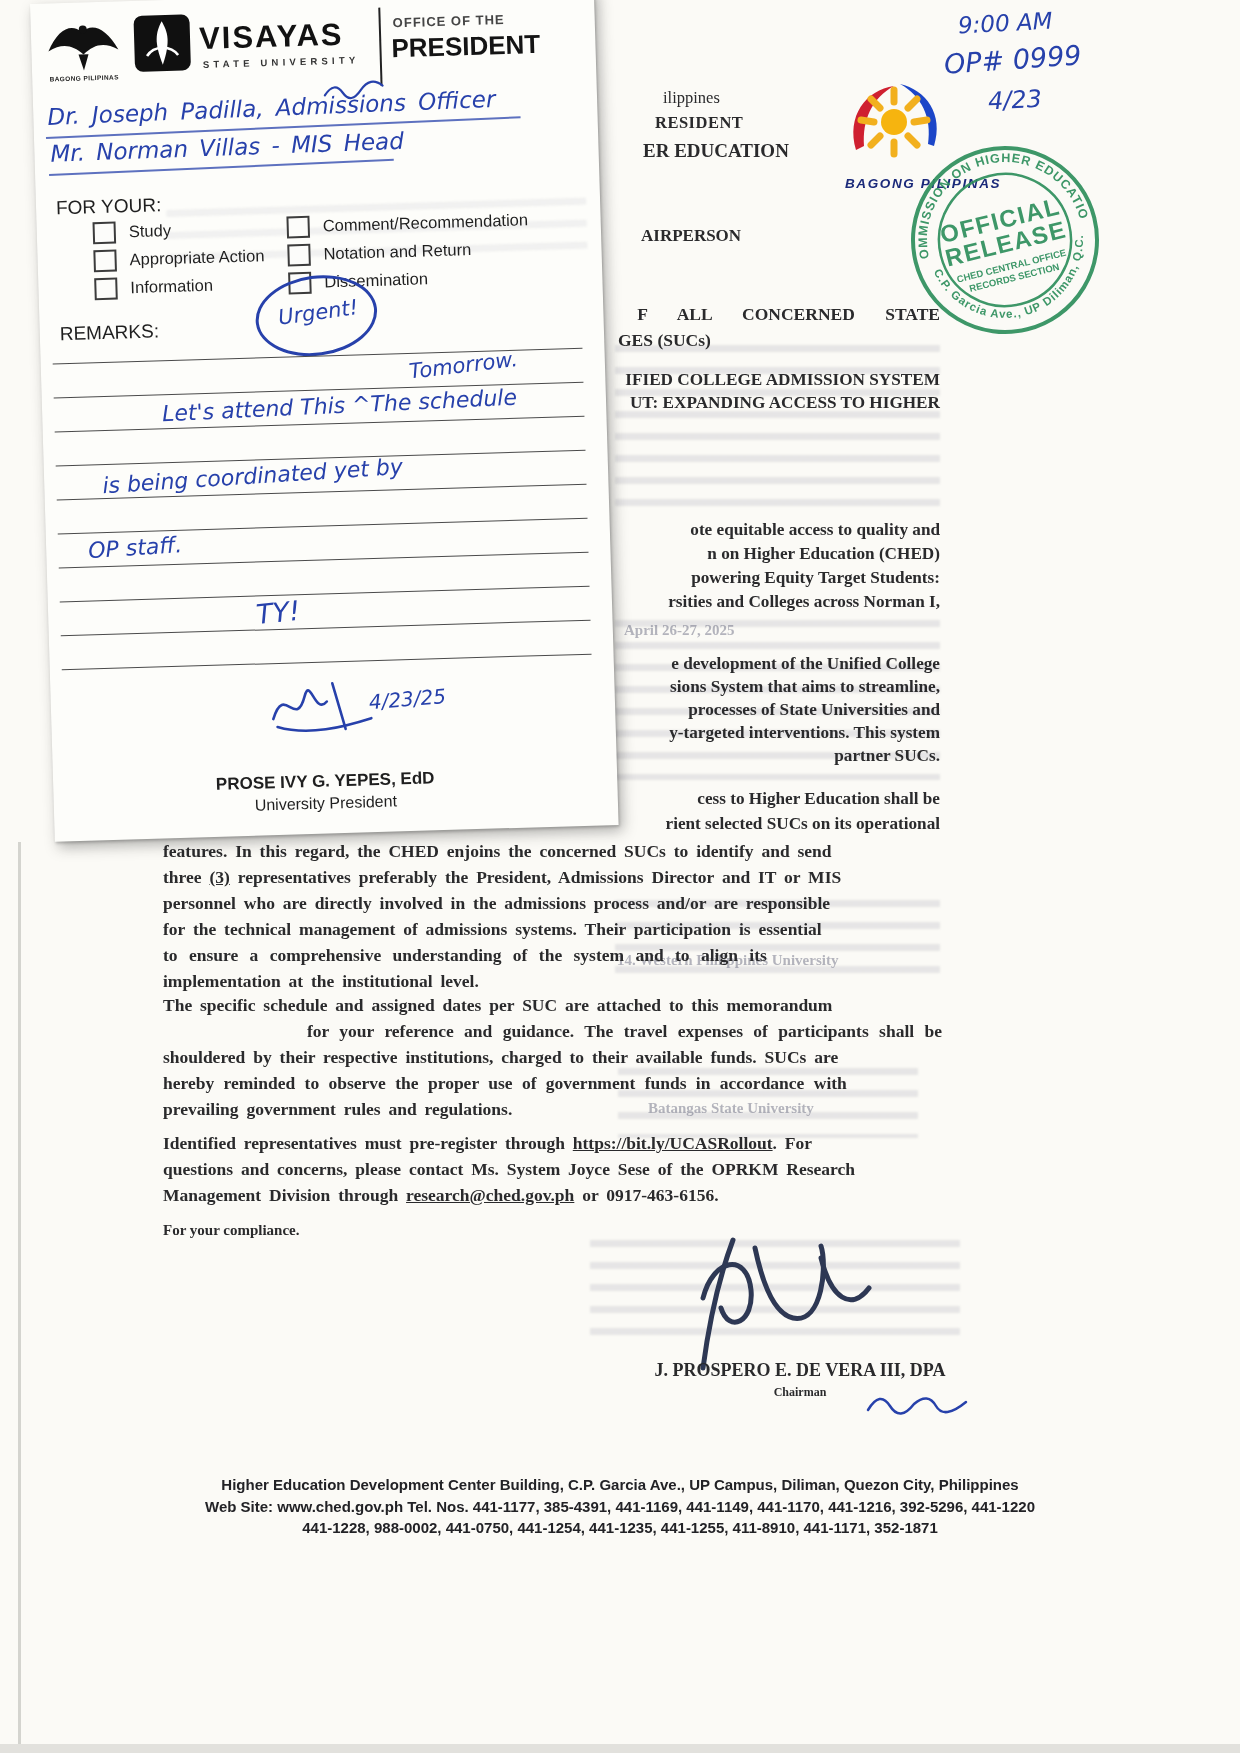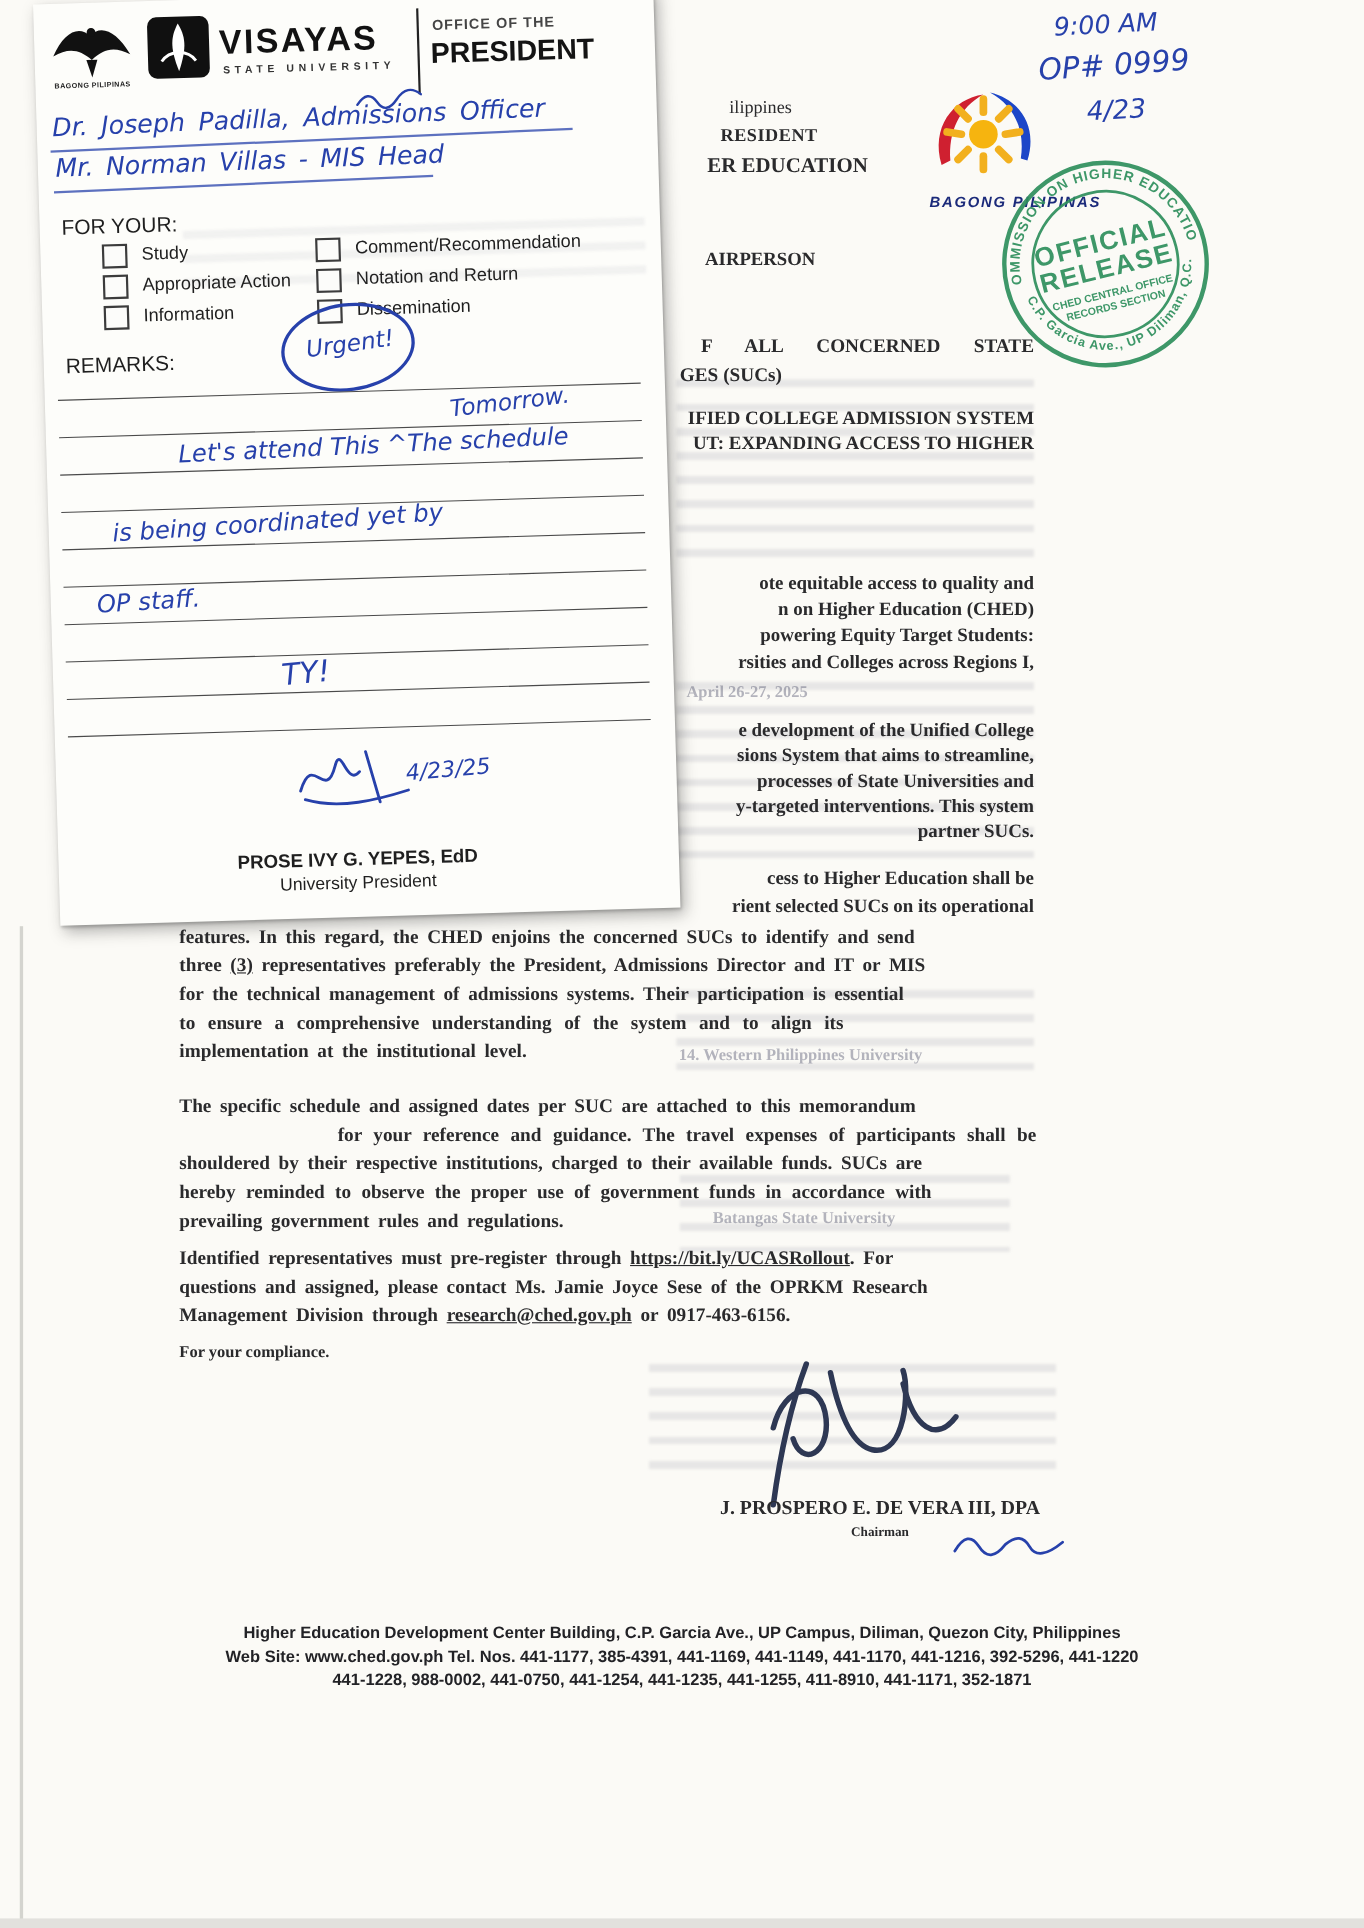--- a/index.html
+++ b/index.html
@@ -107,55 +107,56 @@
     <div class="mf bold" style="left:618px;top:330px;font-size:17.5px;">GES (SUCs)</div>
     <div class="rblock" style="top:368px;">
       <div class="rline" style="line-height:23px;">IFIED COLLEGE ADMISSION SYSTEM</div>
       <div class="rline" style="line-height:23px;">UT: EXPANDING ACCESS TO HIGHER</div>
     </div>
 
     <div class="rblock" style="top:518px;">
       <div class="rline" style="line-height:24px;">ote equitable access to quality and</div>
       <div class="rline" style="line-height:24px;">n on Higher Education (CHED)</div>
       <div class="rline" style="line-height:24px;">powering Equity Target Students:</div>
-      <div class="rline" style="line-height:24px;">rsities and Colleges across Regions I,</div>
+      <div class="rline" style="line-height:24px;">rsities and Colleges across Norman I,</div>
     </div>
 
     <div class="rblock" style="top:652px;">
       <div class="rline" style="line-height:23px;">e development of the Unified College</div>
       <div class="rline" style="line-height:23px;">sions System that aims to streamline,</div>
       <div class="rline" style="line-height:23px;">processes of State Universities and</div>
       <div class="rline" style="line-height:23px;">y-targeted interventions. This system</div>
       <div class="rline" style="line-height:23px;">partner SUCs.</div>
     </div>
 
     <div class="rblock" style="top:786px;">
       <div class="rline" style="line-height:25px;">cess to Higher Education shall be</div>
       <div class="rline" style="line-height:25px;">rient selected SUCs on its operational</div>
     </div>
 
     <div class="lblock" style="top:838px;">
       <div class="bline">features. In this regard, the CHED enjoins the concerned SUCs to identify and send</div>
       <div class="bline"><span>three </span><span class="u">(3)</span><span> representatives preferably the President, Admissions Director and IT or MIS</span></div>
+      <div class="bline">personnel who are directly involved in the admissions process and/or are responsible</div>
       <div class="bline">for the technical management of admissions systems. Their participation is essential</div>
       <div class="bline" style="word-spacing:7px;">to ensure a comprehensive understanding of the system and to align its</div>
       <div class="bline">implementation at the institutional level.</div>
     </div>
 
     <div class="lblock" style="top:992px;">
       <div class="bline">The specific schedule and assigned dates per SUC are attached to this memorandum</div>
       <div class="bline" style="word-spacing:6px;text-align:right;">for your reference and guidance. The travel expenses of participants shall be</div>
       <div class="bline">shouldered by their respective institutions, charged to their available funds. SUCs are</div>
       <div class="bline" style="word-spacing:5px;">hereby reminded to observe the proper use of government funds in accordance with</div>
       <div class="bline">prevailing government rules and regulations.</div>
     </div>
 
     <div class="lblock" style="top:1130px;">
       <div class="bline"><span>Identified representatives must pre-register through </span><span class="u">https://bit.ly/UCASRollout</span><span>. For</span></div>
-      <div class="bline">questions and assigned, please contact Ms. Jamie Joyce Sese of the OPRKM Research</div>
+      <div class="bline">questions and concerns, please contact Ms. System Joyce Sese of the OPRKM Research</div>
       <div class="bline"><span>Management Division through </span><span class="u">research@ched.gov.ph</span><span> or 0917-463-6156.</span></div>
     </div>
 
     <div class="mf bold" style="left:163px;top:1222px;font-size:15px;">For your compliance.</div>
 
     <svg class="abs" style="left:655px;top:1228px;" width="230" height="150" viewBox="0 0 230 150">
       <g fill="none" stroke="#2e3854" stroke-width="5" stroke-linecap="round">
         <path d="M78,12 C 60,60 52,110 48,140"></path>
         <path d="M48,70 C 58,30 92,24 96,62 C 99,94 74,106 66,80"></path>
         <path d="M100,20 C 108,58 120,86 138,90 C 168,96 172,36 166,18"></path>

